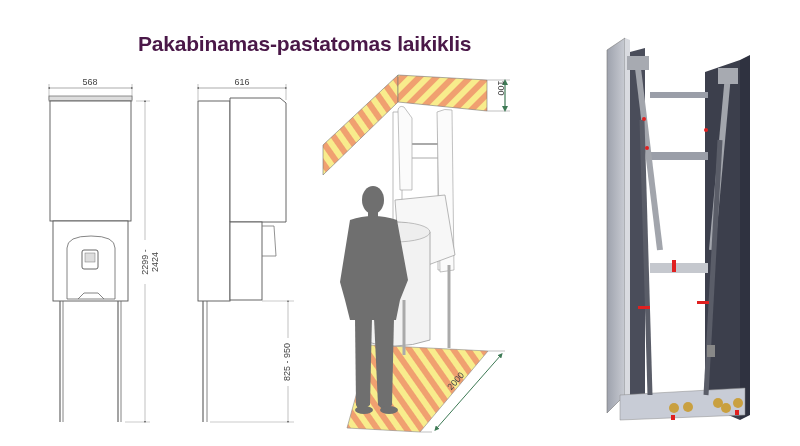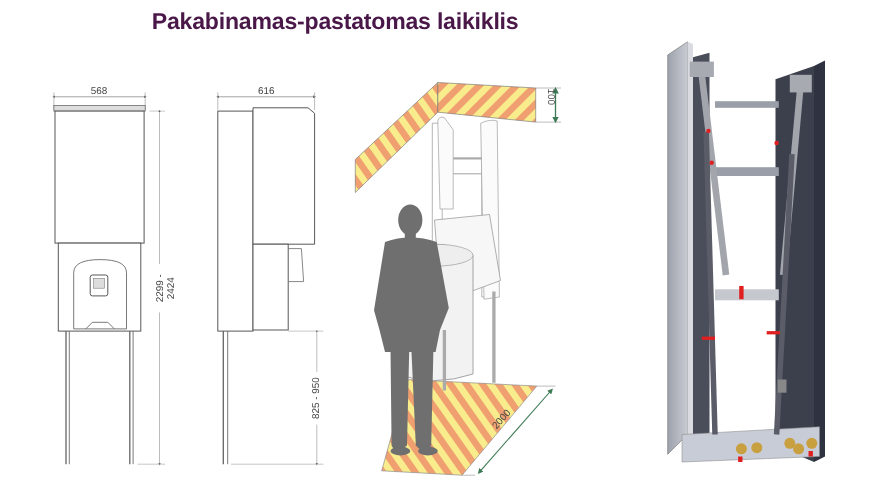--- a/index.html
+++ b/index.html
@@ -1,17 +1,17 @@
 <!DOCTYPE html>
 <html><head>
 <meta charset="utf-8">
 <style>
   html,body{margin:0;padding:0;background:#ffffff;}
   body{width:800px;height:446px;position:relative;overflow:hidden;font-family:"Liberation Sans",sans-serif;}
-  .title{position:absolute;left:138px;top:8px;font-size:21px;font-weight:bold;color:#4a1848;letter-spacing:-0.2px;white-space:nowrap;}
+  .title{position:absolute;left:138px;top:32px;font-size:21px;font-weight:bold;color:#4a1848;letter-spacing:-0.2px;white-space:nowrap;}
   .dim{font-family:"Liberation Sans",sans-serif;font-size:9px;fill:#444;}
   svg{position:absolute;left:0;top:0;}
 </style>
 </head>
 <body>
 
 <div class="title">Pakabinamas-pastatomas laikiklis</div>
 
 <svg width="800" height="446" viewBox="0 0 800 446">
   <defs>

